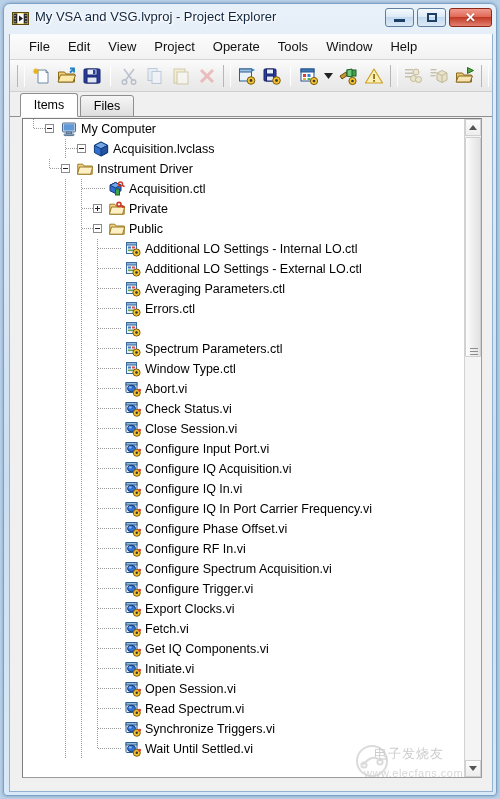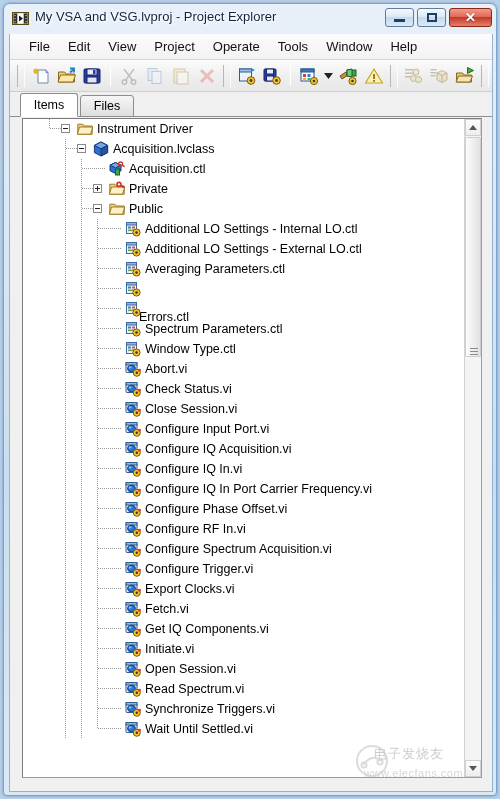--- a/index.html
+++ b/index.html
@@ -470,39 +470,51 @@
         <span>Items</span>
       </div>
       <div class="tab inactive" id="tab-files" style="left:70px; width:54px;">
         <span>Files</span>
       </div>
     </div>
 
     <div id="treepanel">
       <div id="treeview">
           <div class="row">
+            <div class="half-vline" style="left: 10px;"></div>
+            <div class="hstub" style="left: 11px; width: 12px;"></div>
+            <div class="expander" style="left: 22px;"></div>
+            <svg viewBox="0 0 16 16" width="16" height="16" class="icon" style="left: 38px;">
+              <rect x="1.5" y="2" width="13" height="9" rx="1" fill="#c9d9ea" stroke="#4f6f90"></rect>
+              <rect x="2.8" y="3.2" width="10.4" height="6.3" fill="#5f9ad6"></rect>
+              <rect x="5.5" y="11" width="5" height="2" fill="#aab8c6" stroke="#4f6f90"></rect>
+              <rect x="3" y="13" width="10" height="1.6" rx="0.6" fill="#c2cddb" stroke="#4f6f90"></rect>
+            </svg>
+            <div class="label" style="left: 58px;">My Computer</div>
+          </div>
+          <div class="row">
+            <div class="vline" style="left: 42px;"></div>
+            <div class="hstub" style="left: 43px; width: 12px;"></div>
+            <div class="expander" style="left: 54px;"></div>
+            <svg viewBox="0 0 16 16" width="16" height="16" class="icon" style="left: 70px;">
+              <path d="M8 1 L14.6 4.4 L14.6 11.6 L8 15 L1.4 11.6 L1.4 4.4 Z" fill="#2f6fd0" stroke="#143b77"></path>
+              <path d="M8 1 L14.6 4.4 L8 7.8 L1.4 4.4 Z" fill="#72a6e8" stroke="#143b77"></path>
+              <path d="M8 7.8 L14.6 4.4 L14.6 11.6 L8 15 Z" fill="#24549e" stroke="#143b77"></path>
+            </svg>
+            <div class="label" style="left: 90px;">Acquisition.lvclass</div>
+          </div>
+          <div class="row">
             <div class="half-vline" style="left: 26px;"></div>
             <div class="hstub" style="left: 27px; width: 12px;"></div>
             <div class="expander" style="left: 38px;"></div>
             <svg viewBox="0 0 16 16" width="16" height="16" class="icon" style="left: 54px;">
               <path d="M0.8 3.2 h5 l1.4 1.8 h8 v8.2 h-14.4 z" fill="#f0d387" stroke="#9b7a23"></path>
               <path d="M2.5 6 h13.2 l-2.1 7.2 h-13.2 z" fill="#fdf0c4" stroke="#9b7a23"></path>
             </svg>
             <div class="label" style="left: 74px;">Instrument Driver</div>
-          </div>
-          <div class="row">
-            <div class="vline" style="left: 42px;"></div>
-            <div class="hstub" style="left: 43px; width: 12px;"></div>
-            <div class="expander" style="left: 54px;"></div>
-            <svg viewBox="0 0 16 16" width="16" height="16" class="icon" style="left: 70px;">
-              <path d="M8 1 L14.6 4.4 L14.6 11.6 L8 15 L1.4 11.6 L1.4 4.4 Z" fill="#2f6fd0" stroke="#143b77"></path>
-              <path d="M8 1 L14.6 4.4 L8 7.8 L1.4 4.4 Z" fill="#72a6e8" stroke="#143b77"></path>
-              <path d="M8 7.8 L14.6 4.4 L14.6 11.6 L8 15 Z" fill="#24549e" stroke="#143b77"></path>
-            </svg>
-            <div class="label" style="left: 90px;">Acquisition.lvclass</div>
           </div>
           <div class="row">
             <div class="vline" style="left: 42px;"></div>
             <div class="vline" style="left: 58px;"></div>
             <div class="hstub" style="left: 59px; width: 24px;"></div>
             <svg viewBox="0 0 16 16" width="16" height="16" class="icon" style="left: 86px;">
               <path d="M6.5 1.5 L12 4.2 L12 9.8 L6.5 12.5 L1 9.8 L1 4.2 Z" fill="#2f6fd0" stroke="#143b77"></path>
               <path d="M6.5 1.5 L12 4.2 L6.5 6.9 L1 4.2 Z" fill="#72a6e8" stroke="#143b77"></path>
               <rect x="6.5" y="8" width="4" height="6" fill="#3fa34a" stroke="#1f5e27"></rect>
               <circle cx="11.5" cy="3" r="2" fill="none" stroke="#d03a2a" stroke-width="1.5"></circle>
@@ -590,21 +602,21 @@
             <div class="hstub" style="left: 75px; width: 24px;"></div>
             <svg viewBox="0 0 16 16" width="16" height="16" class="icon" style="left: 102px;">
               <rect x="1.5" y="1.5" width="10" height="11" fill="#eef4fb" stroke="#3d6a9c"></rect>
               <rect x="1.5" y="1.5" width="10" height="2.5" fill="#8fb6dc" stroke="#3d6a9c"></rect>
               <rect x="3" y="5.5" width="3" height="2" fill="#3f7fc4"></rect>
               <rect x="7" y="5.5" width="3" height="2" fill="#d85050"></rect>
               <rect x="3" y="8.5" width="7" height="1.6" fill="#6aa24d"></rect>
               <circle cx="11.5" cy="11.5" r="3.6" fill="#f2c230" stroke="#7a5c08"></circle>
               <circle cx="11.5" cy="11.5" r="1.3" fill="#333"></circle>
             </svg>
-            <div class="label" style="left: 116px; margin-top: 28px;">Errors.ctl</div>
+            <div class="label" style="left: 122px;">Errors.ctl</div>
           </div>
           <div class="row">
             <div class="vline" style="left: 42px;"></div>
             <div class="vline" style="left: 58px;"></div>
             <div class="vline" style="left: 74px;"></div>
             <div class="hstub" style="left: 75px; width: 24px;"></div>
             <svg viewBox="0 0 16 16" width="16" height="16" class="icon" style="left: 102px;">
               <rect x="1.5" y="1.5" width="10" height="11" fill="#eef4fb" stroke="#3d6a9c"></rect>
               <rect x="1.5" y="1.5" width="10" height="2.5" fill="#8fb6dc" stroke="#3d6a9c"></rect>
               <rect x="3" y="5.5" width="3" height="2" fill="#3f7fc4"></rect>

